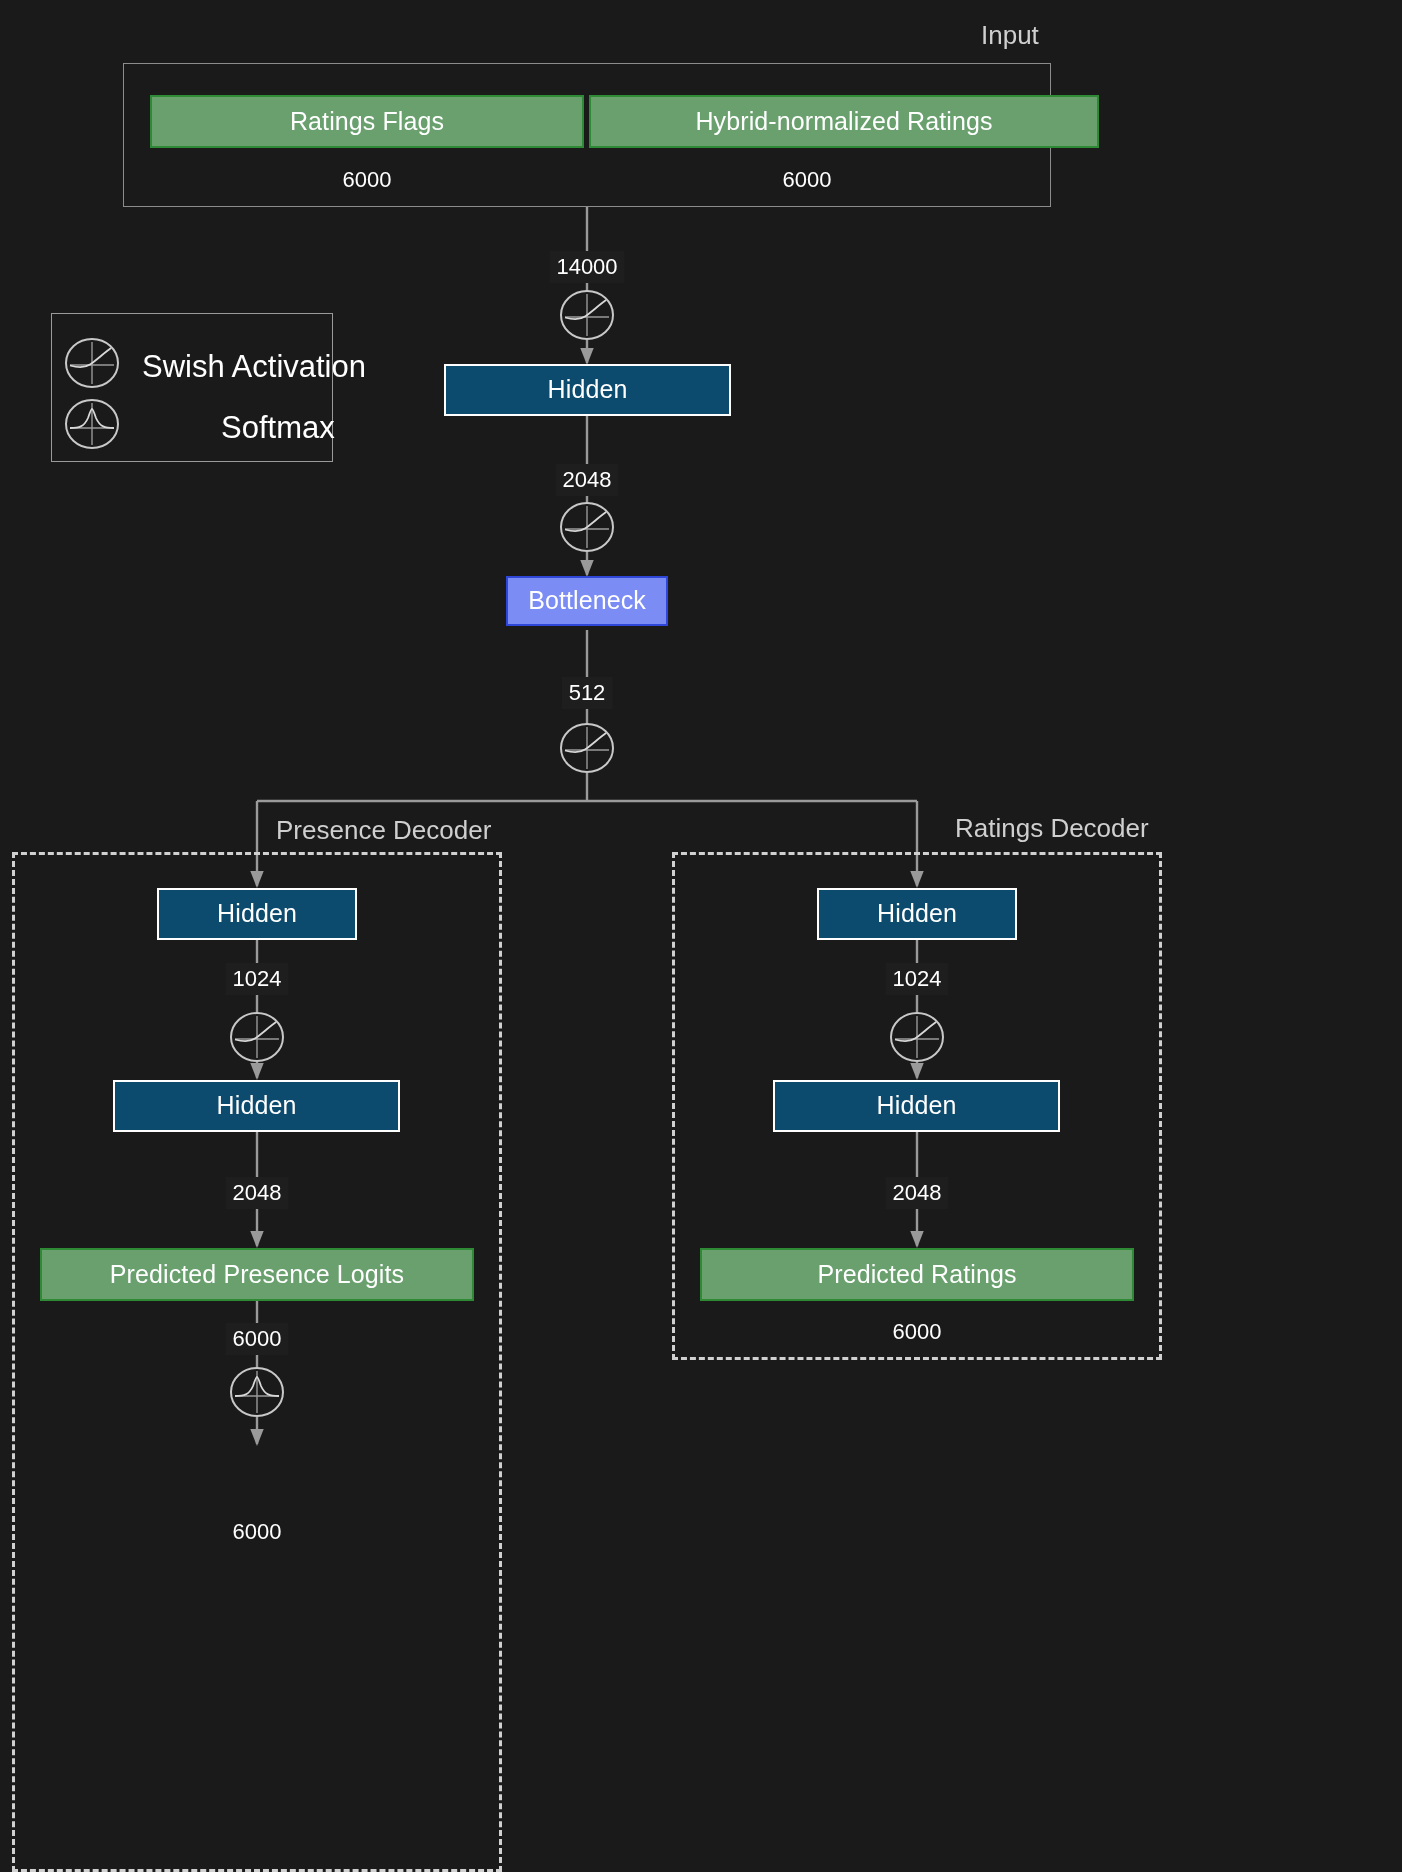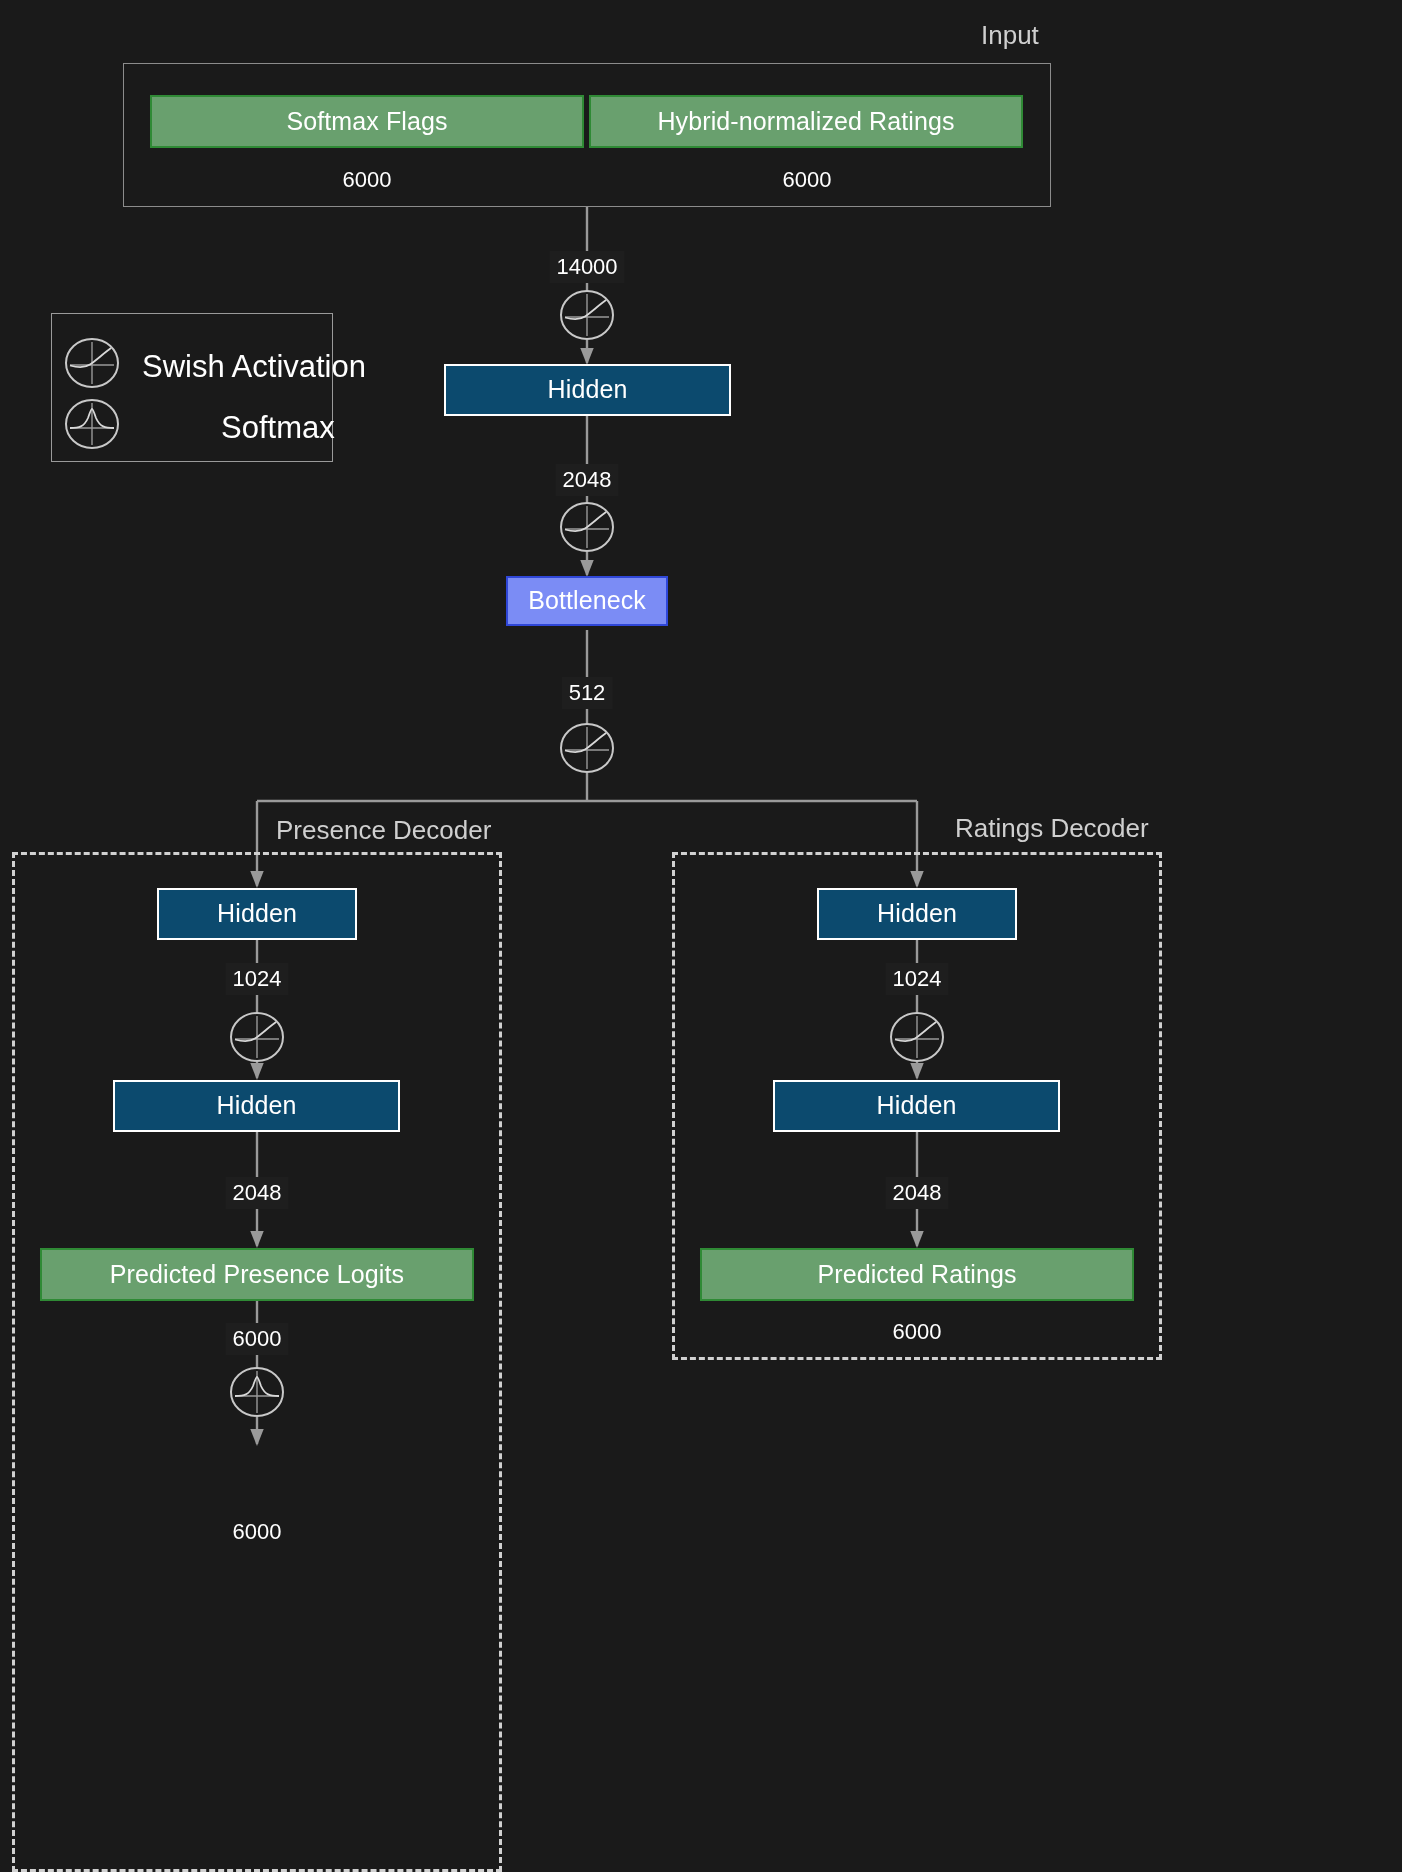--- a/index.html
+++ b/index.html
@@ -89,25 +89,25 @@
       <line x1="917" y1="940" x2="917" y2="1013"></line>
       <line x1="917" y1="1062" x2="917" y2="1078" marker-end="url(#arrow)"></line>
       <line x1="917" y1="1132" x2="917" y2="1246" marker-end="url(#arrow)"></line>
     </g>
   </svg>
 
   <div class="sub-solid" style="left:123px;top:63px;width:928px;height:144px;"></div>
   <div class="sub-title" style="left:981px;top:20px;">Input</div>
 
   <div class="node green" style="left:150px;top:95px;width:434px;height:53px;">
-    <span>Softmax Flags</span>
+    <span>Ratings Flags</span>
   </div>
   <div class="plabel" style="left:367px;top:167px;">6000</div>
 
-  <div class="node green" style="left:589px;top:95px;width:434px;height:53px;">
+  <div class="node green" style="left:589px;top:95px;width:510px;height:53px;">
     <span>Hybrid-normalized Ratings</span>
   </div>
   <div class="plabel" style="left:807px;top:167px;">6000</div>
 
   <div class="legend-box" style="left:51px;top:313px;width:282px;height:149px;"></div>
 
   <svg class="act-svg" style="left:63px;top:337px;" width="58" height="52" viewBox="0 0 58 52">
     <ellipse cx="29" cy="26" rx="26" ry="24" fill="none" stroke="#c8c8c8" stroke-width="2"></ellipse>
     <line x1="29" y1="5" x2="29" y2="47" stroke="#9a9a9a" stroke-width="1.4"></line>
     <line x1="7" y1="28" x2="51" y2="28" stroke="#9a9a9a" stroke-width="1.4"></line>

